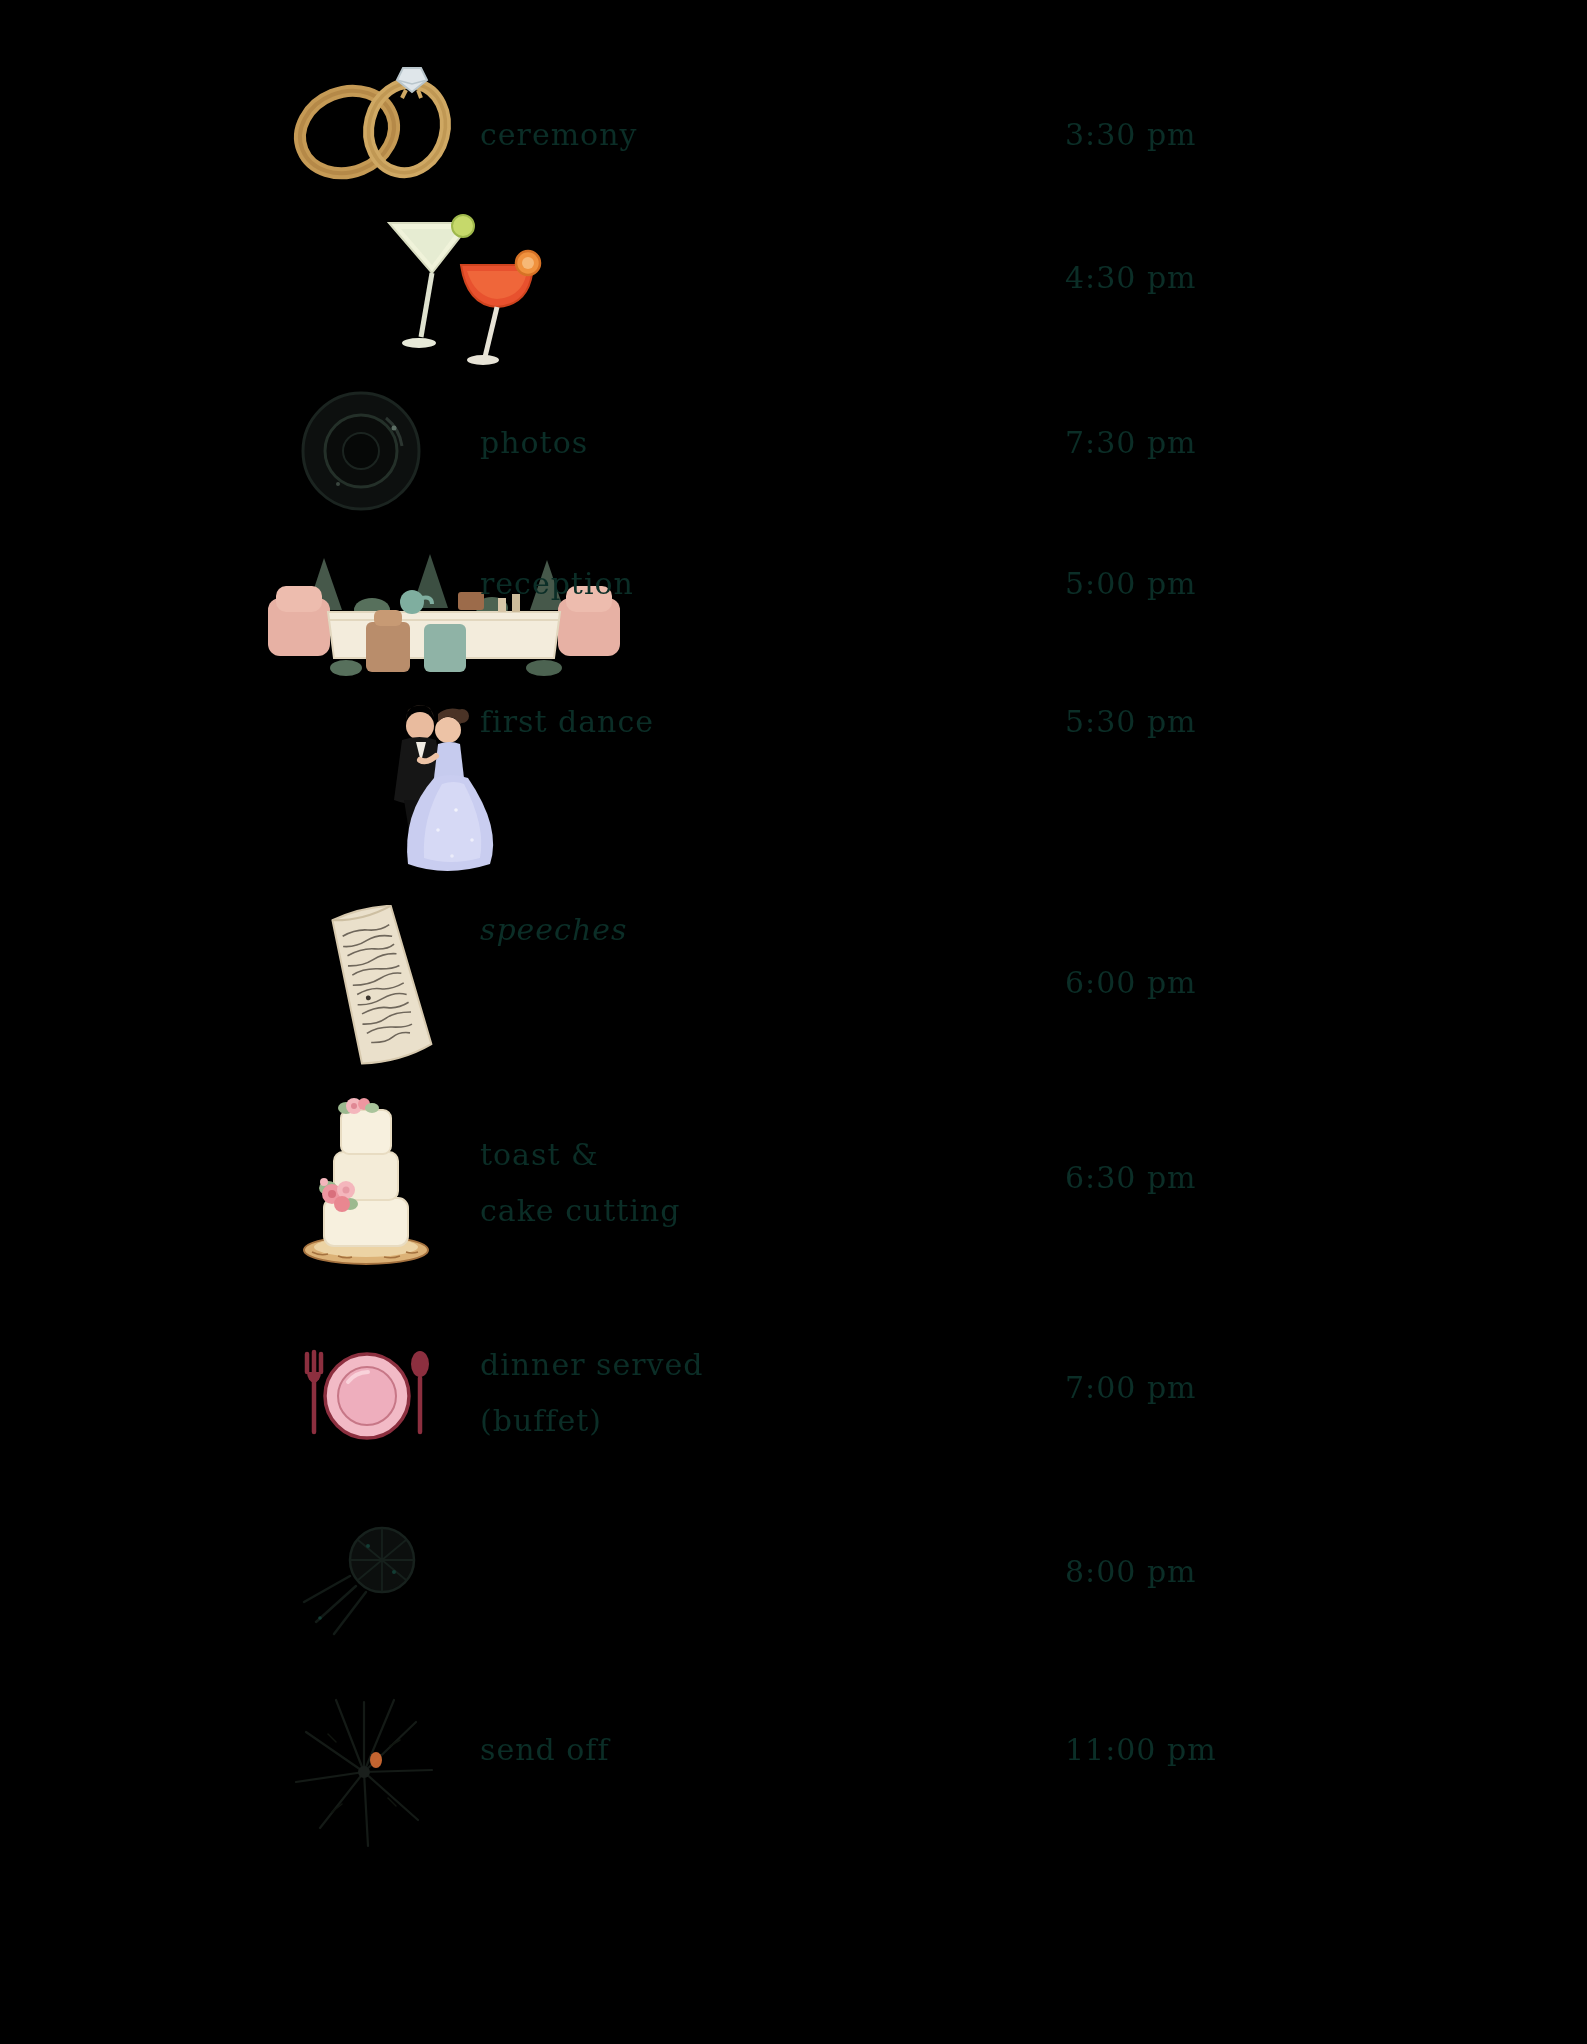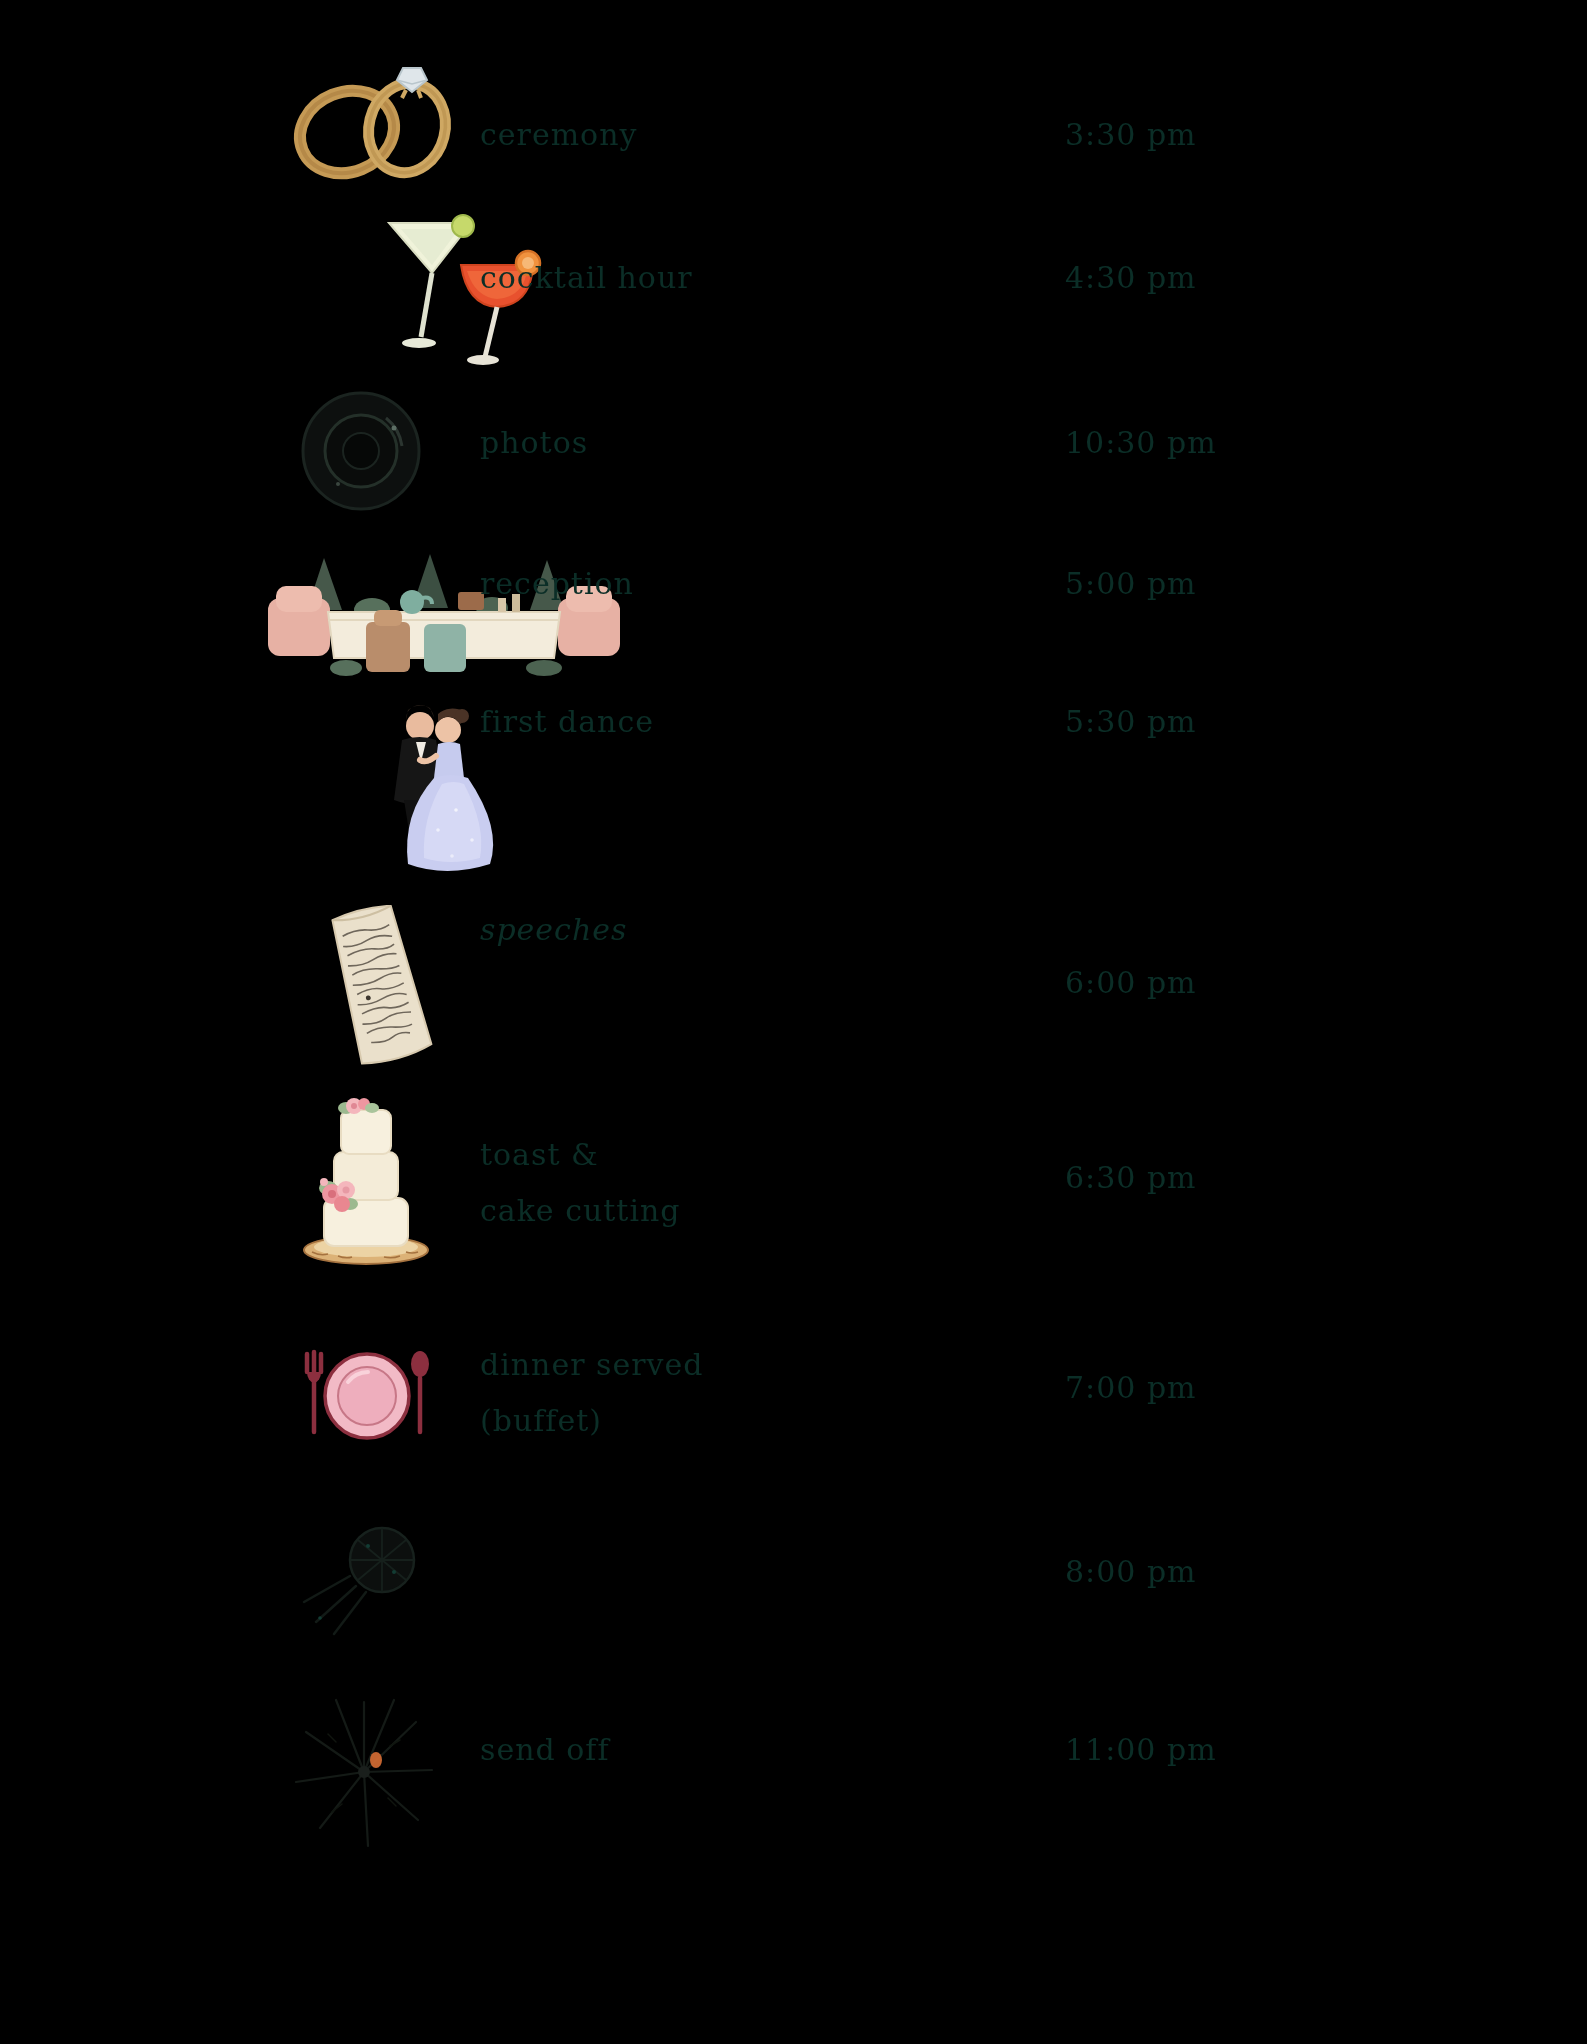--- a/index.html
+++ b/index.html
@@ -41,35 +41,34 @@
       <line x1="57" y1="60" x2="46" y2="124" stroke="#dfe2cf" stroke-width="5"></line>
       <ellipse cx="44" cy="130" rx="17" ry="5" fill="#e7e9d8"></ellipse>
       <path d="M86,52 L158,52 Q156,92 122,94 Q92,92 86,52 Z" fill="#e8512e" stroke="#cf431e" stroke-width="2"></path>
       <path d="M92,58 L152,58 Q148,84 122,86 Q100,84 92,58 Z" fill="#f06a3c" opacity="0.85"></path>
       <circle cx="153" cy="50" r="12" fill="#f0923e" stroke="#d67226" stroke-width="2.5"></circle>
       <circle cx="153" cy="50" r="6" fill="#f6b877"></circle>
       <line x1="122" y1="94" x2="110" y2="144" stroke="#e7e3d6" stroke-width="5"></line>
       <ellipse cx="108" cy="147" rx="16" ry="5" fill="#e7e3d6"></ellipse>
     </svg>
   </div>
-  <div class="label-col" style="top:258px;">cocktail hour</div>
   <div class="time-col" style="top:258px;">4:30 pm</div>
 
   <div class="icon-box" style="left:298px;top:388px;width:126px;height:126px;">
     <svg viewBox="0 0 126 126">
       <circle cx="63" cy="63" r="58" fill="#0d100f" stroke="#1b2420" stroke-width="3"></circle>
       <circle cx="63" cy="63" r="36" fill="#0a0c0b" stroke="#243029" stroke-width="3"></circle>
       <circle cx="63" cy="63" r="18" fill="#060807" stroke="#1b2420" stroke-width="2"></circle>
       <path d="M88,30 A44 44 0 0 1 104 58" fill="none" stroke="#39463f" stroke-width="3" opacity="0.7"></path>
       <circle cx="96" cy="40" r="2.5" fill="#5c6e64"></circle>
       <circle cx="40" cy="96" r="2" fill="#3a463f"></circle>
     </svg>
   </div>
   <div class="label-col" style="top:423px;">photos</div>
-  <div class="time-col" style="top:423px;">10:30 pm</div>
+  <div class="time-col" style="top:423px;">7:30 pm</div>
 
   <div class="icon-box" style="left:262px;top:550px;width:364px;height:130px;">
     <svg viewBox="0 0 364 130">
       <path d="M45,60 L62,8 L80,60 Z" fill="#46584a"></path>
       <path d="M150,58 L168,4 L186,58 Z" fill="#3c4f42"></path>
       <path d="M268,60 L285,10 L302,60 Z" fill="#46584a"></path>
       <ellipse cx="110" cy="60" rx="18" ry="12" fill="#57705c"></ellipse>
       <ellipse cx="230" cy="58" rx="16" ry="11" fill="#4c6351"></ellipse>
       <rect x="6" y="48" width="62" height="58" rx="12" fill="#e7b1a4"></rect>
       <rect x="14" y="36" width="46" height="26" rx="10" fill="#edbcae"></rect>

